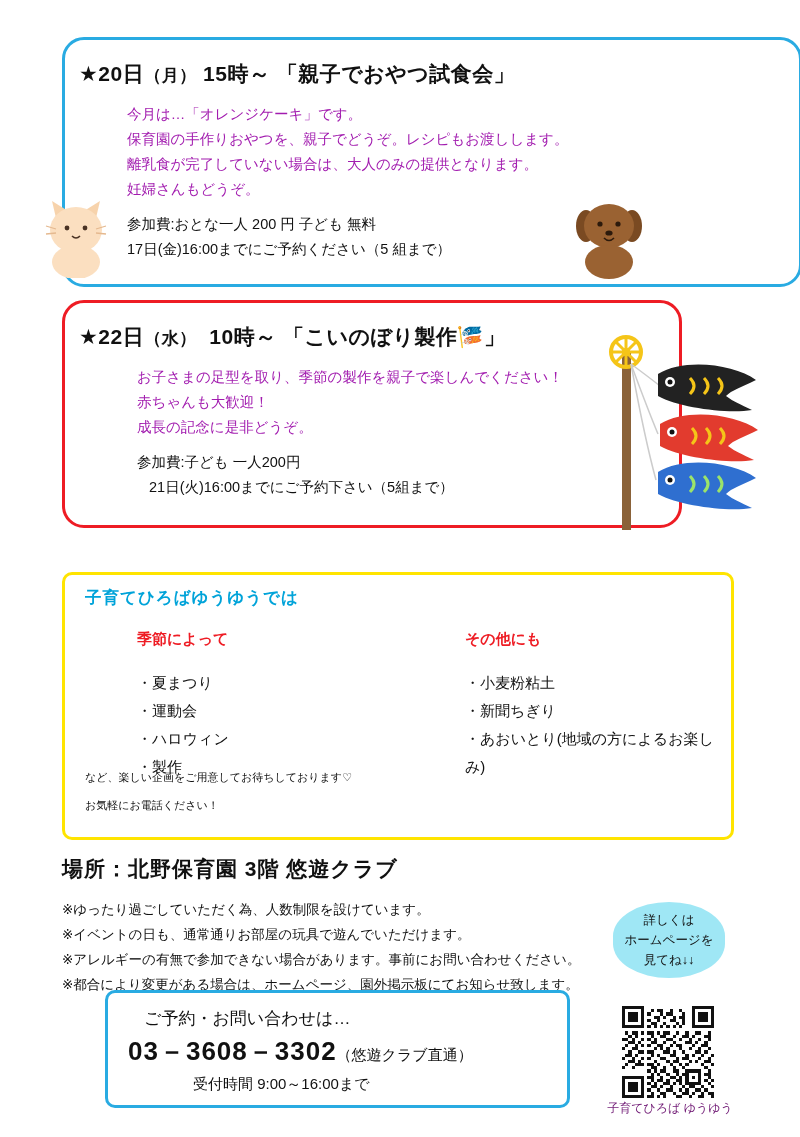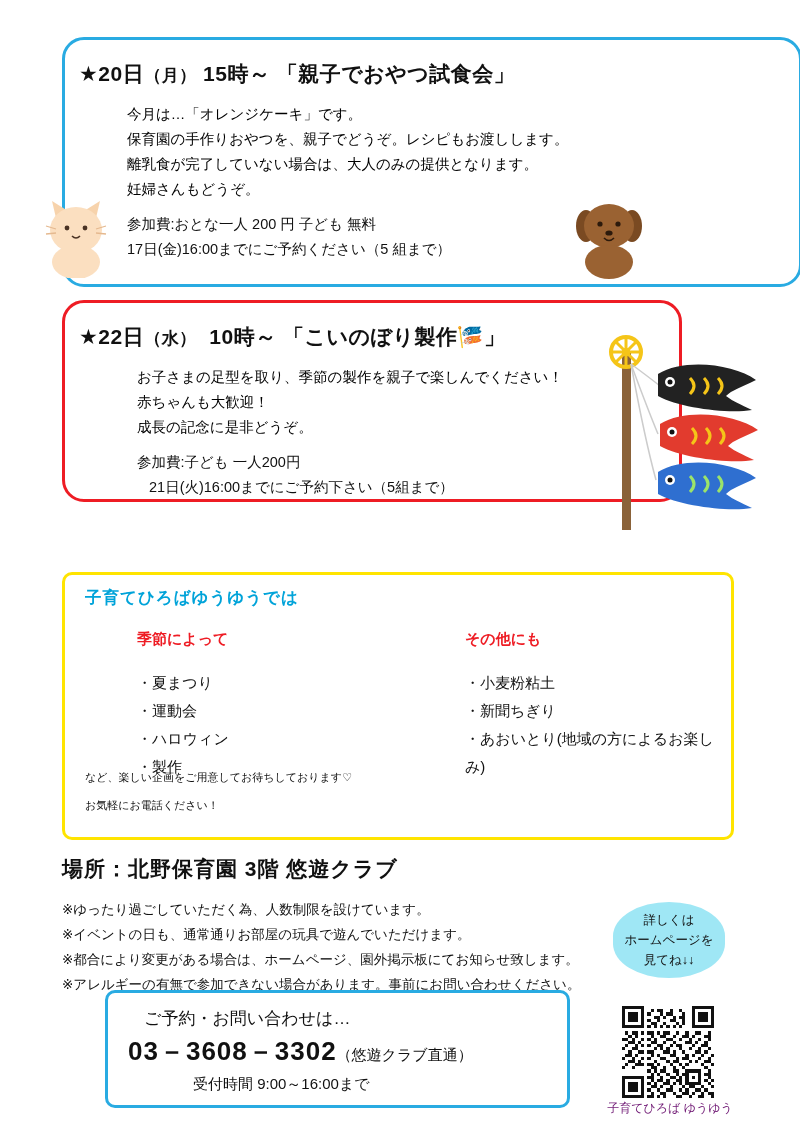--- a/index.html
+++ b/index.html
@@ -31,21 +31,21 @@
     border: 3px solid #29abe2;
     border-radius: 22px;
     box-sizing: border-box;
     background: #ffffff;
   }
   .box-red {
     position: absolute;
     left: 62px;
     top: 300px;
     width: 620px;
-    height: 202px;
+    height: 228px;
     border: 3px solid #ee1c24;
     border-radius: 22px;
     box-sizing: border-box;
     background: transparent;
   }
   .box-yellow {
     position: absolute;
     left: 62px;
     top: 572px;
     width: 672px;
@@ -74,21 +74,21 @@
     margin: 20px 0 0 14px;
     white-space: nowrap;
   }
   .ev-title .star { font-size: 21px; }
   .ev-title .small { font-size: 17px; font-weight: bold; }
 
   .ev-body {
     margin: 14px 0 0 62px;
     font-size: 14.5px;
     line-height: 25px;
-    color: #000000;
+    color: #a21caf;
   }
   .ev-note {
     margin: 10px 0 0 62px;
     font-size: 14.5px;
     line-height: 25px;
   }
   .ev-note .indent { padding-left: 12px; }
 
   .box-red .ev-title { margin-left: 14px; }
   .box-red .ev-body { margin-left: 72px; }
@@ -338,22 +338,22 @@
       <div>など、楽しい企画をご用意してお待ちしております♡</div>
       <div>お気軽にお電話ください！</div>
     </div>
   </div>
 
   <div class="place">場所：北野保育園  3階  悠遊クラブ</div>
 
   <div class="notes">
     <div>※ゆったり過ごしていただく為、人数制限を設けています。</div>
     <div>※イベントの日も、通常通りお部屋の玩具で遊んでいただけます。</div>
+    <div>※アレルギーの有無で参加できない場合があります。事前にお問い合わせください。</div>
     <div>※都合により変更がある場合は、ホームページ、園外掲示板にてお知らせ致します。</div>
-    <div>※アレルギーの有無で参加できない場合があります。事前にお問い合わせください。</div>
   </div>
 
   <div class="box-phone">
     <div class="ph-lead">ご予約・お問い合わせは…</div>
     <div class="ph-num">
       <span>03－3608－3302</span><span class="suffix">（悠遊クラブ直通）</span>
     </div>
     <div class="ph-hours">受付時間  9:00～16:00まで</div>
   </div>
 

